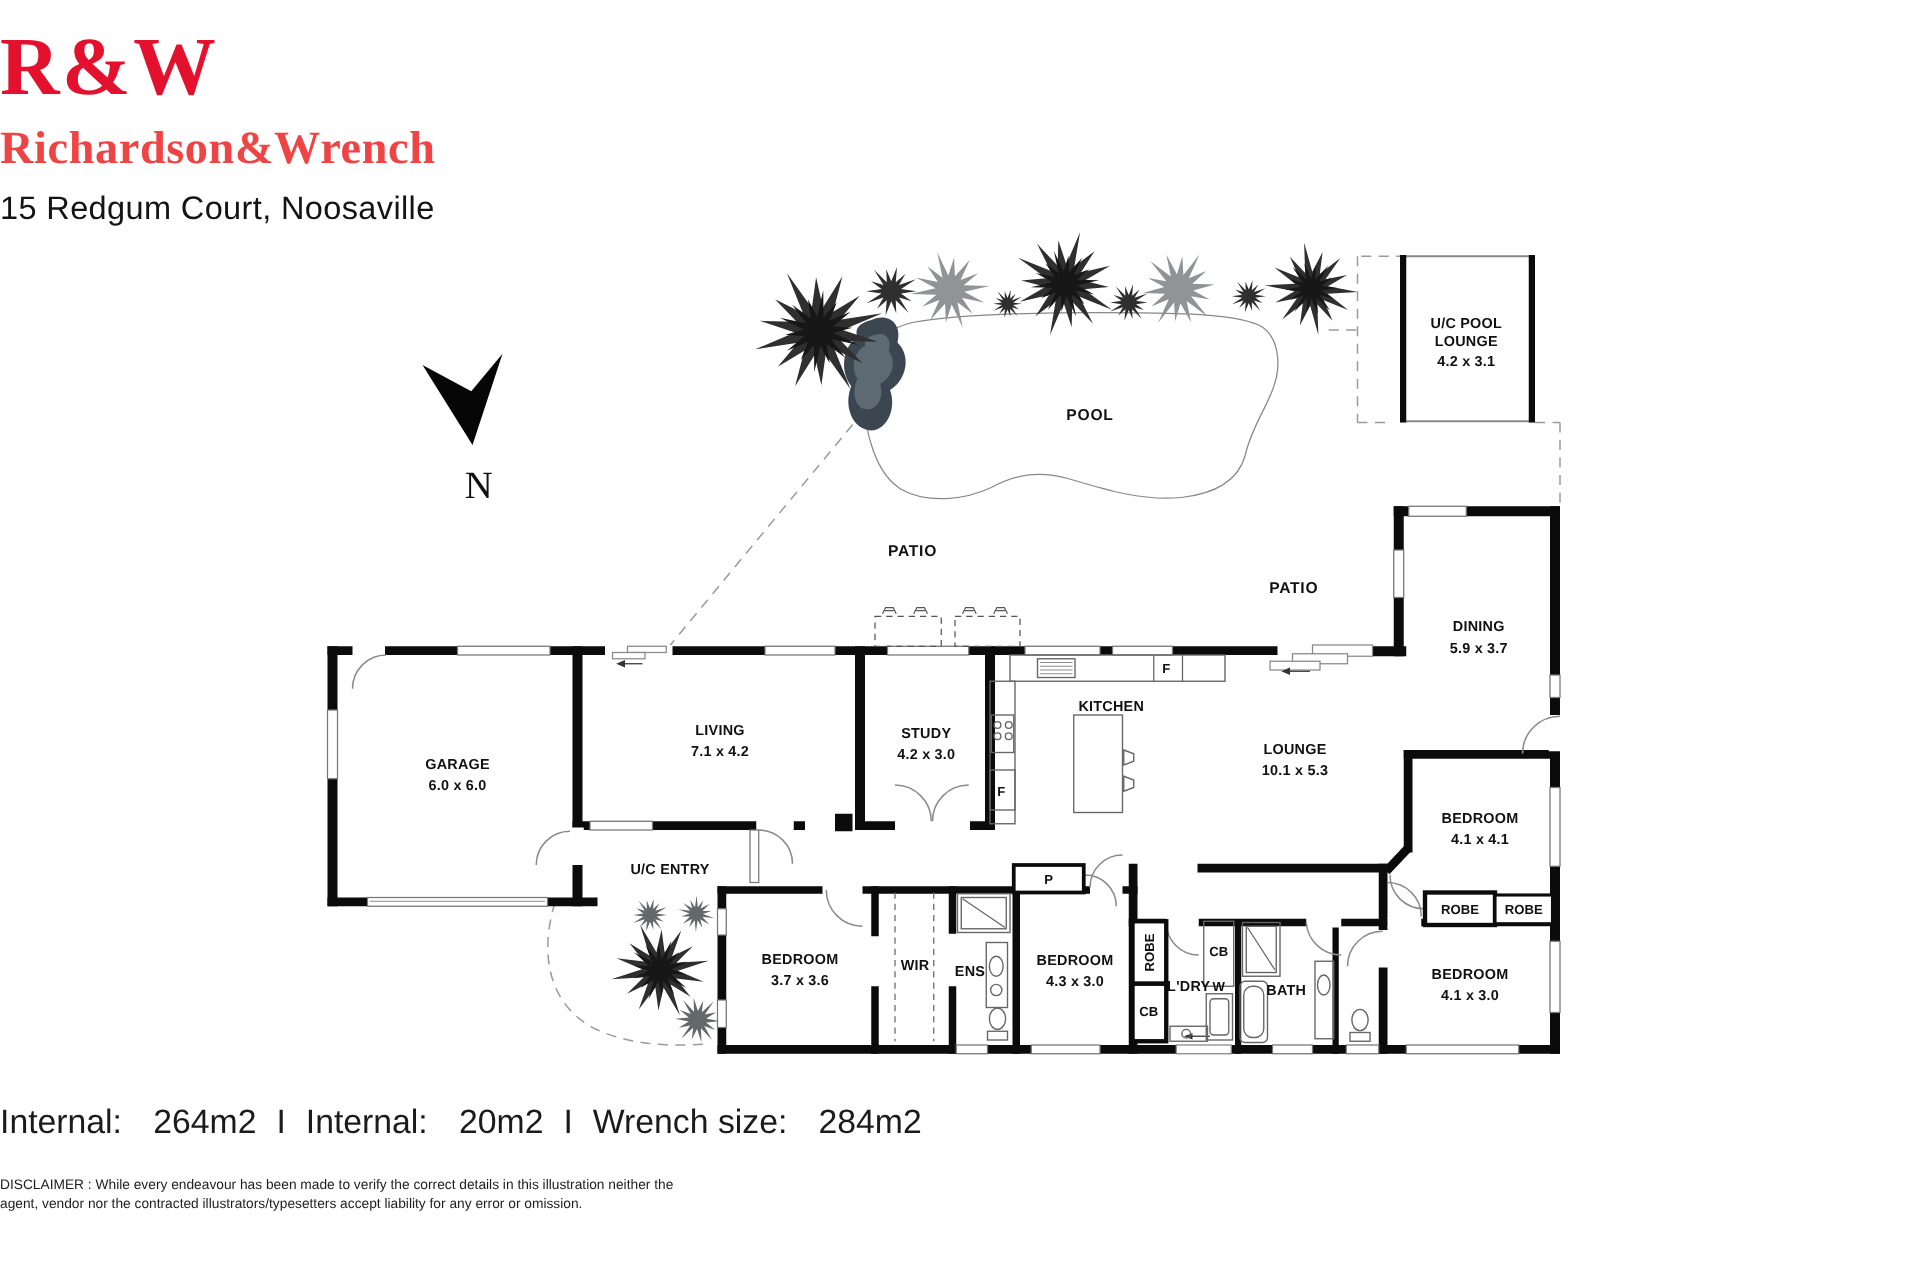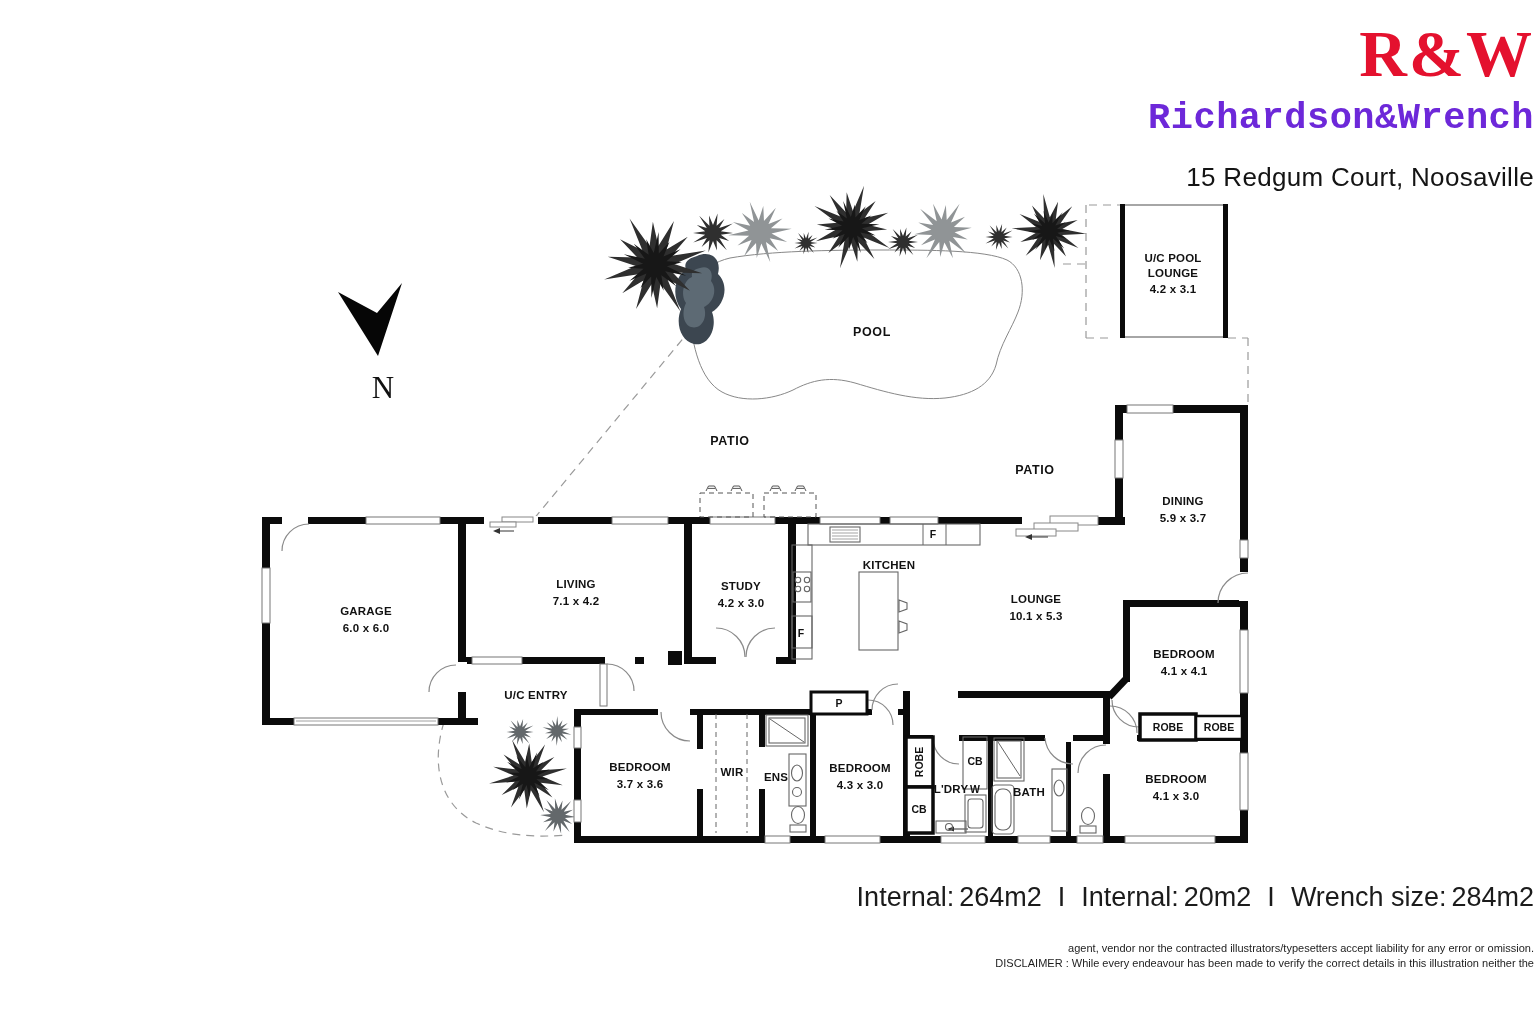--- a/index.html
+++ b/index.html
@@ -1,22 +1,22 @@
 <!DOCTYPE html>
 <html><head>
 <meta charset="utf-8">
 <style>
   html,body{margin:0;padding:0;background:#fff}
   body{width:1534px;height:1025px;position:relative;font-family:"Liberation Sans",sans-serif}
-  .hdr{position:absolute;left:0;right:0;text-align:right;color:#1a1a1a}
+  .hdr{position:absolute;left:0;right:0;text-align:left;color:#1a1a1a}
   .logo{top:16px;font-family:"Liberation Serif",serif;font-weight:700;font-size:66px;color:#E4112E;letter-spacing:2px}
-  .brand{top:97px;font-family:Liberation Mono, monospace;font-weight:700;font-size:37px;color:#6d28d9;letter-spacing:.5px}
-  .address{top:162px;font-size:26px;font-weight:500;color:#141414;letter-spacing:.3px}
+  .brand{top:97px;font-family:Liberation Serif, serif;font-weight:700;font-size:37px;color:#ef4444;letter-spacing:.5px}
+  .address{top:151px;font-size:26px;font-weight:500;color:#141414;letter-spacing:.3px}
   .summary{top:882px;font-size:27px;font-weight:500;color:#1b1b1b}
-  .summary .val{margin-left:5px}
+  .summary .val{margin-left:25px}
   .summary .sep{margin:0 16px;font-weight:400}
   .disclaimer{top:941px;font-size:11px;line-height:14.6px;color:#1d1d1d}
   svg{position:absolute;left:0;top:0}
   .rl{font:700 11.5px "Liberation Sans",sans-serif;fill:#111;text-anchor:middle;letter-spacing:.2px}
   .sm{font:700 10.5px "Liberation Sans",sans-serif;fill:#111;text-anchor:middle}
   .big{font:700 12.5px "Liberation Sans",sans-serif;fill:#111;text-anchor:middle;letter-spacing:.6px}
   .nfont{font:400 31px "Liberation Serif",serif;fill:#111;text-anchor:middle}
   .wall{fill:#0b0b0b}
   .gap{fill:#ffffff}
   .win{fill:#ffffff;stroke:#777;stroke-width:1}
@@ -305,15 +305,15 @@
     <text class="sm" x="1219" y="731">ROBE</text>
     <text class="sm" transform="rotate(-90 919 762)" x="919" y="766">ROBE</text>
   </g>
 </svg>
 
 <div class="hdr summary">
   <span>Internal:</span><span class="val">264m2</span><span class="sep">I</span><span>Internal:</span><span class="val">20m2</span><span class="sep">I</span><span>Wrench size:</span><span class="val">284m2</span>
 </div>
 
 <div class="hdr disclaimer">
+  <div>DISCLAIMER : While every endeavour has been made to verify the correct details in this illustration neither the</div>
   <div>agent, vendor nor the contracted illustrators/typesetters accept liability for any error or omission.</div>
-  <div>DISCLAIMER : While every endeavour has been made to verify the correct details in this illustration neither the</div>
 </div>
 
 </body></html>

